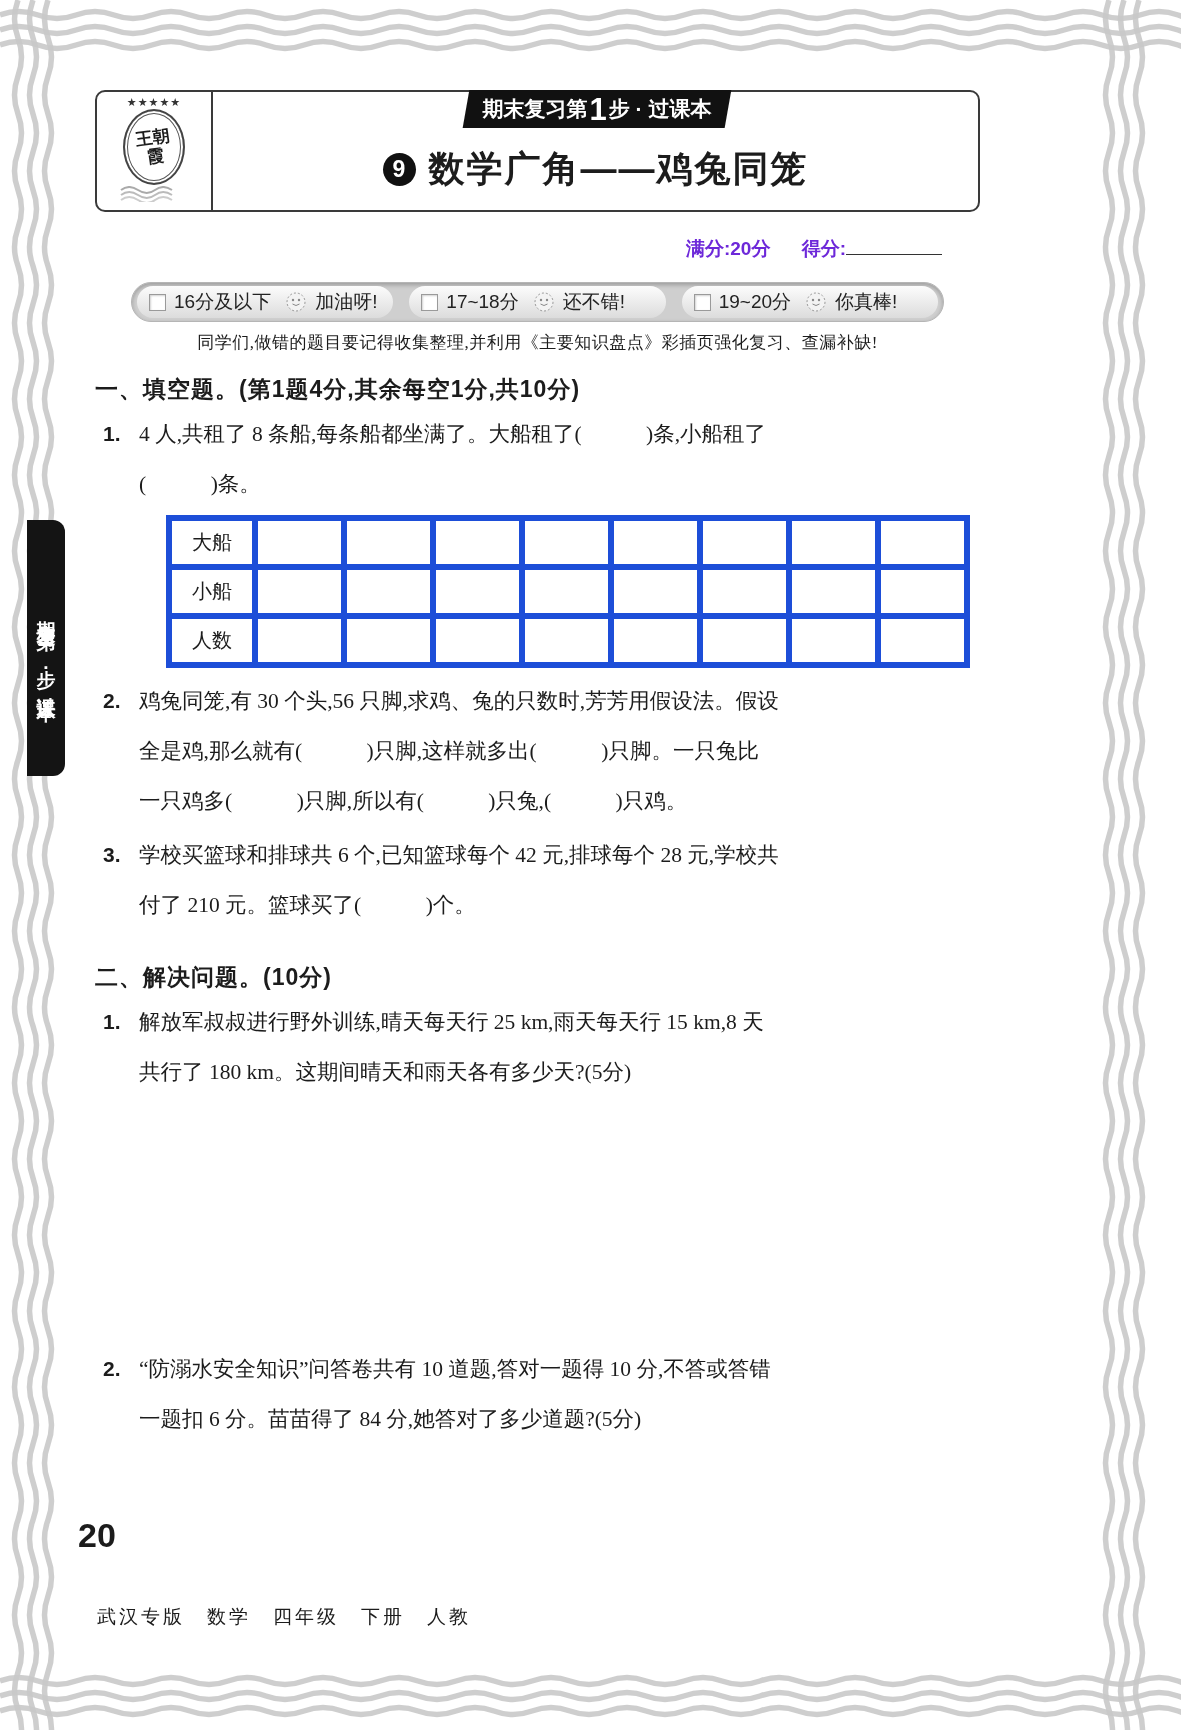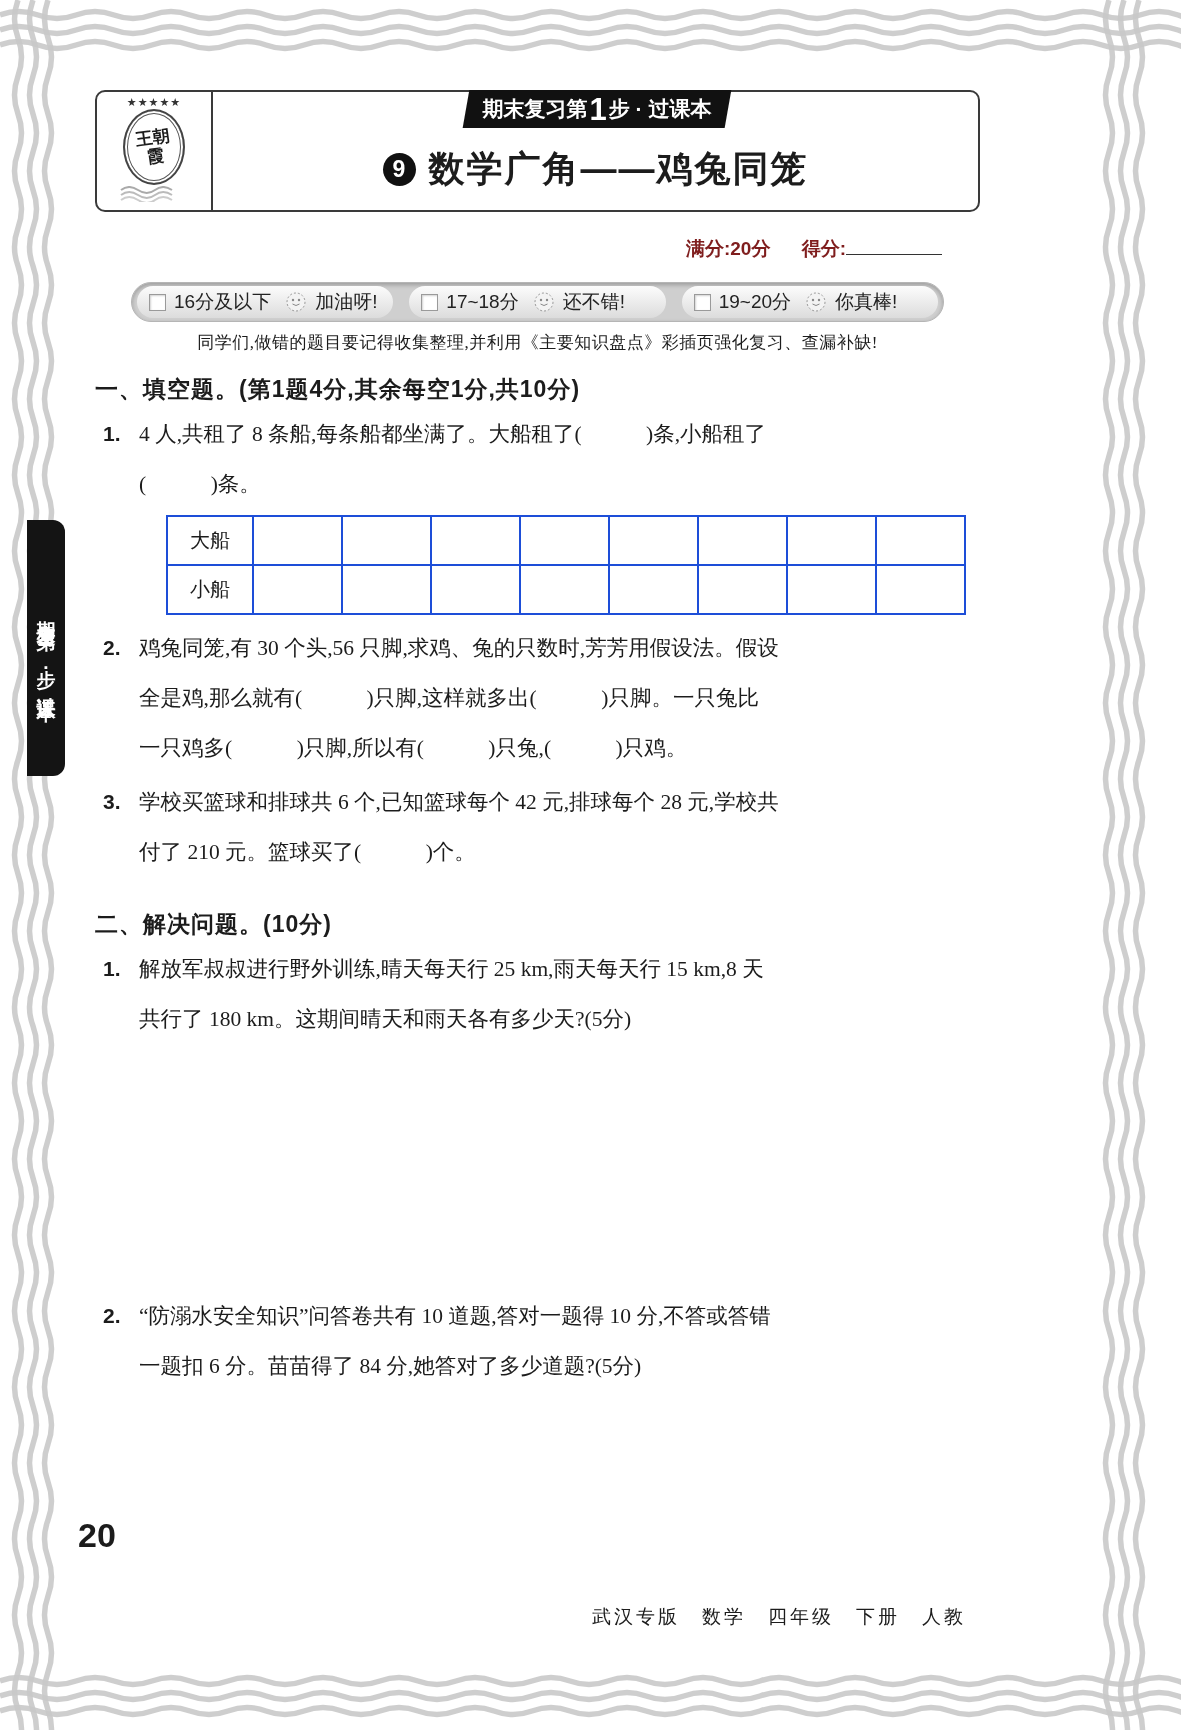--- a/index.html
+++ b/index.html
@@ -29,21 +29,21 @@
   .header-main { flex:1; position:relative; display:flex; align-items:flex-end; justify-content:center; padding-bottom:16px; }
   .banner { position:absolute; top:-2px; left:253px; width:262px; height:38px; background:#111; transform:skewX(-10deg); }
   .banner-inner { height:100%; transform:skewX(10deg); color:#fff; display:flex; align-items:center; justify-content:center;
     font-family:"Liberation Sans", sans-serif; font-weight:bold; font-size:21px; }
   .banner-step { font-size:31px; margin:0 2px; line-height:1; }
   .title-row { display:flex; align-items:center; gap:13px; font-family:"Liberation Sans", sans-serif; font-weight:900; font-size:36px; letter-spacing:2px; white-space:nowrap; }
   .num-badge { width:33px; height:33px; background:#111; color:#fff; border-radius:50%; display:flex; align-items:center; justify-content:center;
     font-size:23px; font-weight:bold; letter-spacing:0; flex:0 0 auto; }
 
   
-  .score-line { margin-top:24px; text-align:right; padding-right:38px; font-family:"Liberation Sans", sans-serif; font-size:19px; font-weight:bold; color:#7f1d1d; }
+  .score-line { margin-top:24px; text-align:right; padding-right:38px; font-family:"Liberation Sans", sans-serif; font-size:19px; font-weight:bold; color:#6d28d9; }
   .score-full { margin-right:26px; }
   .score-blank { display:inline-block; width:96px; border-bottom:1.5px solid #333; height:1em; vertical-align:baseline; }
 
   
   .band-bar { margin:20px 36px 0; height:40px; background:#cfcfcf; border:1px solid #b5b5b5; border-radius:20px;
     box-shadow:inset 0 2px 4px rgba(0,0,0,.25); display:flex; align-items:center; gap:16px; padding:0 5px; }
   .band { flex:1; height:32px; border-radius:16px; background:linear-gradient(#fcfcfc,#dcdcdc); display:flex; align-items:center; gap:8px; padding:0 12px;
     font-family:"Liberation Sans", sans-serif; font-size:19px; color:#222; white-space:nowrap; }
   .checkbox { width:17px; height:17px; background:#fff; border:1.5px solid #9a9a9a; box-shadow:inset 1px 1px 2px rgba(0,0,0,.18); flex:0 0 auto; }
   .face { flex:0 0 auto; display:flex; margin-left:6px; }
@@ -51,36 +51,36 @@
   .notice { margin-top:9px; text-align:center; font-size:17px; letter-spacing:.5px; }
 
   
   .sec-heading { margin:20px 0 0 0; font-family:"Liberation Sans", sans-serif; font-weight:900; font-size:23px; letter-spacing:1px; }
   .question { position:relative; padding-left:44px; font-size:21.5px; margin-top:4px; }
   .qnum { position:absolute; left:8px; top:0; line-height:50px; font-family:"Liberation Sans", sans-serif; font-weight:bold; font-size:21px; }
   .qline { line-height:50px; white-space:nowrap; }
 
   
   .fill-table { border-collapse:collapse; margin:6px 0 8px 71px; border:2px solid #333; }
-  .fill-table td { border:2px solid #1d4ed8; height:49px; }
+  .fill-table td { border:6px solid #1d4ed8; height:49px; }
   .fill-table td.lbl { width:86px; text-align:center; font-size:20px; }
   .fill-table td.cell { width:89px; }
 
   .workspace-1 { height:243px; }
   .workspace-2 { height:105px; }
 
   
   #side-tab { position:absolute; left:27px; top:520px; width:38px; height:256px; background:#141414; color:#fff; z-index:4;
     border-radius:0 12px 12px 0; display:flex; flex-direction:column; align-items:center; justify-content:center; }
   .side-text { writing-mode:vertical-rl; text-orientation:upright; font-family:"Liberation Sans", sans-serif; font-weight:bold; font-size:19px; letter-spacing:3px; }
   .side-step { font-family:"Liberation Sans", sans-serif; font-weight:900; font-size:27px; line-height:1; margin:3px 0; }
 
   
   #page-num { position:absolute; left:78px; top:1516px; z-index:3; font-family:"Liberation Sans", sans-serif; font-weight:900; font-size:34px; }
-  #footer-info { position:absolute; left:81px; top:1604px; width:885px; z-index:3; text-align:right; font-size:19px; letter-spacing:3px; }
+  #footer-info { position:absolute; left:97px; top:1604px; width:885px; z-index:3; text-align:left; font-size:19px; letter-spacing:3px; }
 </style>
 </head>
 <body>
 
 <svg class="wave-svg" id="wave-top" width="1181" height="56">
     <path id="wt1" d="M0 11 q 19 -7 38 0 q 19 7 38 0 q 19 -7 38 0 q 19 7 38 0 q 19 -7 38 0 q 19 7 38 0 q 19 -7 38 0 q 19 7 38 0 q 19 -7 38 0 q 19 7 38 0 q 19 -7 38 0 q 19 7 38 0 q 19 -7 38 0 q 19 7 38 0 q 19 -7 38 0 q 19 7 38 0 q 19 -7 38 0 q 19 7 38 0 q 19 -7 38 0 q 19 7 38 0 q 19 -7 38 0 q 19 7 38 0 q 19 -7 38 0 q 19 7 38 0 q 19 -7 38 0 q 19 7 38 0 q 19 -7 38 0 q 19 7 38 0 q 19 -7 38 0 q 19 7 38 0 q 19 -7 38 0 q 19 7 38 0"></path>
     <path id="wt2" d="M0 26 q 19 -7 38 0 q 19 7 38 0 q 19 -7 38 0 q 19 7 38 0 q 19 -7 38 0 q 19 7 38 0 q 19 -7 38 0 q 19 7 38 0 q 19 -7 38 0 q 19 7 38 0 q 19 -7 38 0 q 19 7 38 0 q 19 -7 38 0 q 19 7 38 0 q 19 -7 38 0 q 19 7 38 0 q 19 -7 38 0 q 19 7 38 0 q 19 -7 38 0 q 19 7 38 0 q 19 -7 38 0 q 19 7 38 0 q 19 -7 38 0 q 19 7 38 0 q 19 -7 38 0 q 19 7 38 0 q 19 -7 38 0 q 19 7 38 0 q 19 -7 38 0 q 19 7 38 0 q 19 -7 38 0 q 19 7 38 0"></path>
     <path id="wt3" d="M0 41 q 19 -7 38 0 q 19 7 38 0 q 19 -7 38 0 q 19 7 38 0 q 19 -7 38 0 q 19 7 38 0 q 19 -7 38 0 q 19 7 38 0 q 19 -7 38 0 q 19 7 38 0 q 19 -7 38 0 q 19 7 38 0 q 19 -7 38 0 q 19 7 38 0 q 19 -7 38 0 q 19 7 38 0 q 19 -7 38 0 q 19 7 38 0 q 19 -7 38 0 q 19 7 38 0 q 19 -7 38 0 q 19 7 38 0 q 19 -7 38 0 q 19 7 38 0 q 19 -7 38 0 q 19 7 38 0 q 19 -7 38 0 q 19 7 38 0 q 19 -7 38 0 q 19 7 38 0 q 19 -7 38 0 q 19 7 38 0"></path>
   </svg>
 <svg class="wave-svg" id="wave-bottom" width="1181" height="56">
@@ -210,20 +210,31 @@
           <td class="lbl">小船</td>
           <td class="cell"></td>
           <td class="cell"></td>
           <td class="cell"></td>
           <td class="cell"></td>
           <td class="cell"></td>
           <td class="cell"></td>
           <td class="cell"></td>
           <td class="cell"></td>
         </tr>
+        <tr>
+          <td class="lbl">人数</td>
+          <td class="cell"></td>
+          <td class="cell"></td>
+          <td class="cell"></td>
+          <td class="cell"></td>
+          <td class="cell"></td>
+          <td class="cell"></td>
+          <td class="cell"></td>
+          <td class="cell"></td>
+        </tr>
       </tbody>
     </table>
 
   <div class="question">
     <span class="qnum">2.</span>
     <div class="qline">鸡兔同笼,有 30 个头,56 只脚,求鸡、兔的只数时,芳芳用假设法。假设</div>
     <div class="qline">全是鸡,那么就有(　　　)只脚,这样就多出(　　　)只脚。一只兔比</div>
     <div class="qline">一只鸡多(　　　)只脚,所以有(　　　)只兔,(　　　)只鸡。</div>
   </div>
 

